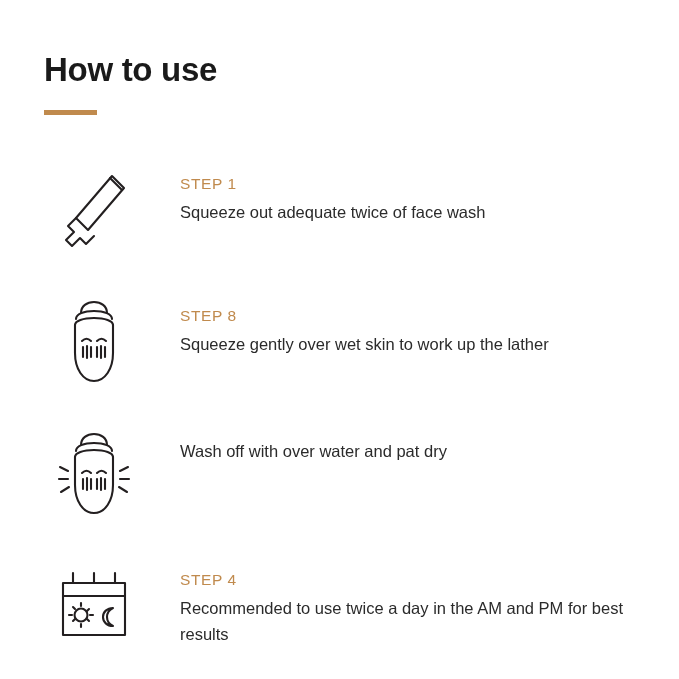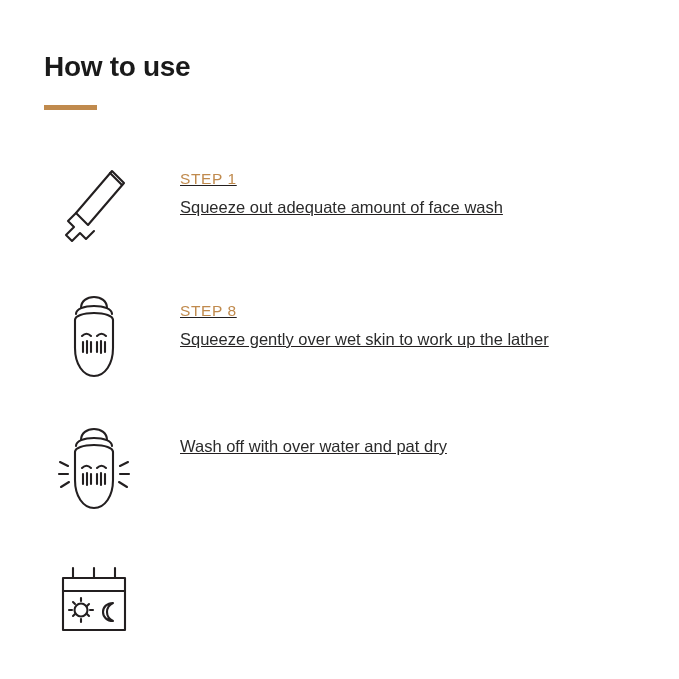--- a/index.html
+++ b/index.html
@@ -15,41 +15,40 @@
     overflow: hidden;
   }
   .page {
     position: relative;
     width: 679px;
     height: 679px;
     box-sizing: border-box;
     padding: 44px 44px 0 44px;
   }
   .title {
-    font-size: 28px;
+    font-size: 33px;
     font-weight: bold;
     letter-spacing: -0.3px;
     color: #1a1a1a;
     margin: 8px 0 0 0;
     line-height: 1.1;
   }
   .title-rule {
     width: 53px;
     height: 5px;
     background: #c08a4d;
     margin-top: 22px;
   }
   .steps {
     margin-top: 48px;
   }
   .step {
     display: flex;
     align-items: flex-start;
     margin-bottom: 36px;
-    text-decoration: underline;
   }
   .step-icon {
     width: 100px;
     min-width: 100px;
     height: 96px;
     display: flex;
     align-items: center;
     justify-content: center;
   }
   .step-body {
@@ -84,21 +83,21 @@
     <div class="step">
       <div class="step-icon">
         <svg width="80" height="86" viewBox="0 0 80 86" fill="none" stroke="#231f20" stroke-width="2.1" stroke-linejoin="round" stroke-linecap="round">
           <path d="M58 8 L70 20 L34 62 L22 50 Z"></path>
           <path d="M22 50 L14 58 L20 64 L12 72 L18 78 L26 70 L32 76 L40 68"></path>
           <path d="M56 10 L68 22"></path>
         </svg>
       </div>
       <div class="step-body">
         <div class="step-label">STEP 1</div>
-        <div class="step-text">Squeeze out adequate amount of face wash</div>
+        <div class="step-text">Squeeze out adequate twice of face wash</div>
       </div>
     </div>
 
     <div class="step">
       <div class="step-icon">
         <svg width="80" height="96" viewBox="0 0 80 96" fill="none" stroke="#231f20" stroke-width="2.1" stroke-linejoin="round" stroke-linecap="round">
           <path d="M27 18 C27 11 33 7 40 7 C47 7 53 11 53 18"></path>
           <path d="M22 24 C22 19 30 16 40 16 C50 16 58 19 58 24"></path>
           <path d="M21 30 C21 26 29 23 40 23 C51 23 59 26 59 30"></path>
           <path d="M21 30 L21 58 C21 74 29 86 40 86 C51 86 59 74 59 58 L59 30"></path>
@@ -138,16 +137,20 @@
       <div class="step-icon">
         <svg width="86" height="80" viewBox="0 0 86 80" fill="none" stroke="#231f20" stroke-width="2.1" stroke-linejoin="round" stroke-linecap="round">
           <path d="M22 6 L22 16 M43 6 L43 16 M64 6 L64 16"></path>
           <rect x="12" y="16" width="62" height="52"></rect>
           <path d="M12 29 L74 29"></path>
           <circle cx="30" cy="48" r="6.5"></circle>
           <path d="M30 36 L30 39 M30 57 L30 60 M18 48 L21 48 M39 48 L42 48 M22 40 L24 42 M36 52 L38 54 M38 42 L36 44 M24 52 L22 54"></path>
           <path d="M62 41 C56 41 52 45 52 50 C52 55 56 59 62 59 C58 57 56 54 56 50 C56 46 58 43 62 41 Z"></path>
         </svg>
       </div>
+      <div class="step-body">
+        <div class="step-label">STEP 4</div>
+        <div class="step-text">Recommended to use twice a day in the AM and PM for best results</div>
+      </div>
     </div>
 
   </div>
 </div>
 
 </body></html>

